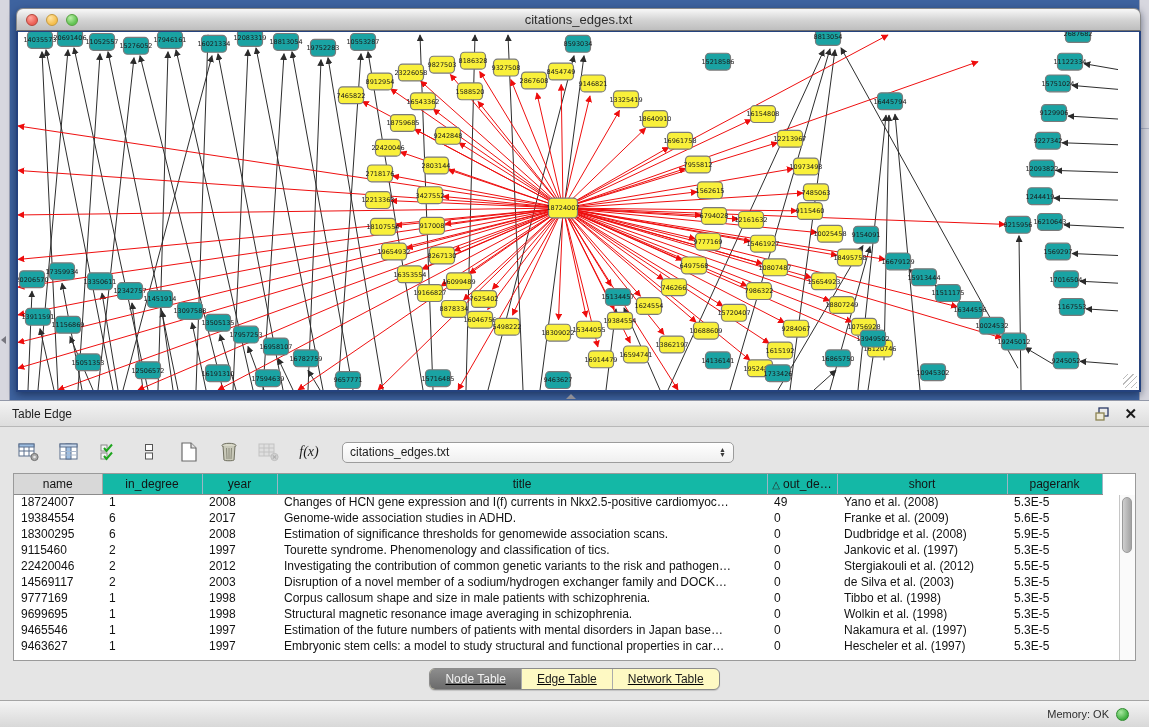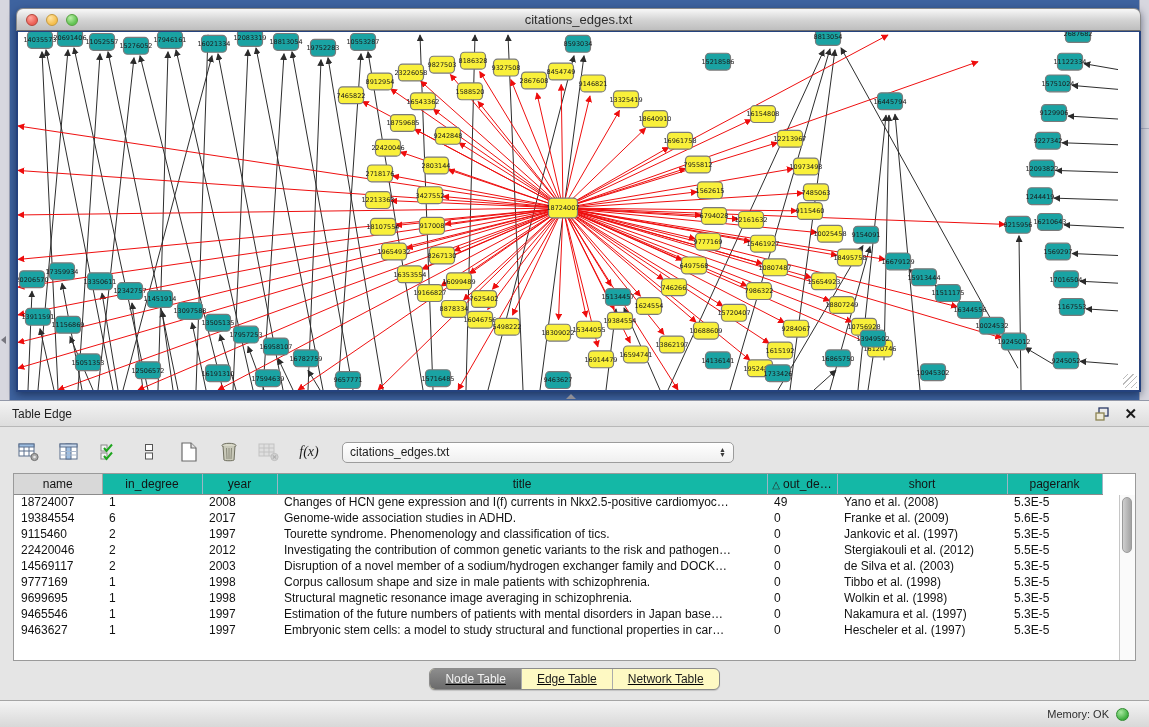--- a/index.html
+++ b/index.html
@@ -931,20 +931,29 @@
           <tr>
             <td>19384554</td>
             <td>6</td>
             <td>2017</td>
             <td>Genome-wide association studies in ADHD.</td>
             <td>0</td>
             <td>Franke et al. (2009)</td>
             <td>5.6E-5</td>
           </tr>
           <tr>
+            <td>18300295</td>
+            <td>6</td>
+            <td>2008</td>
+            <td>Estimation of significance thresholds for genomewide association scans.</td>
+            <td>0</td>
+            <td>Dudbridge et al. (2008)</td>
+            <td>5.9E-5</td>
+          </tr>
+          <tr>
             <td>9115460</td>
             <td>2</td>
             <td>1997</td>
             <td>Tourette syndrome. Phenomenology and classification of tics.</td>
             <td>0</td>
             <td>Jankovic et al. (1997)</td>
             <td>5.3E-5</td>
           </tr>
           <tr>
             <td>22420046</td>

